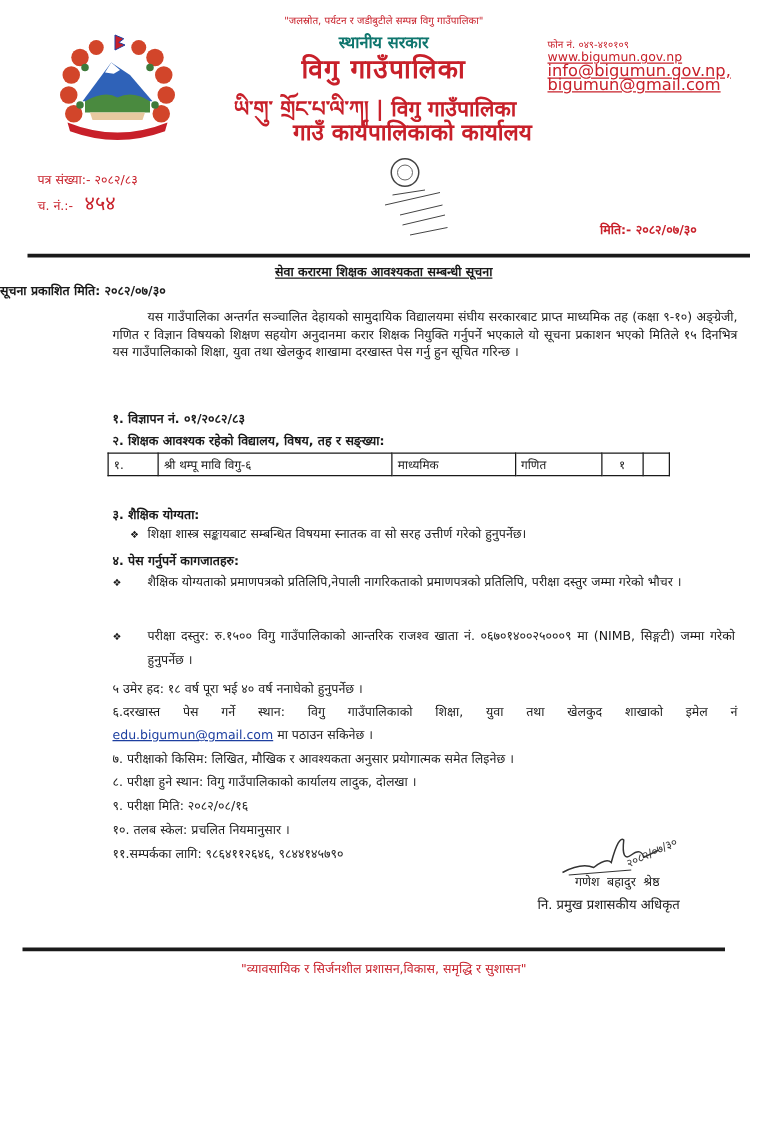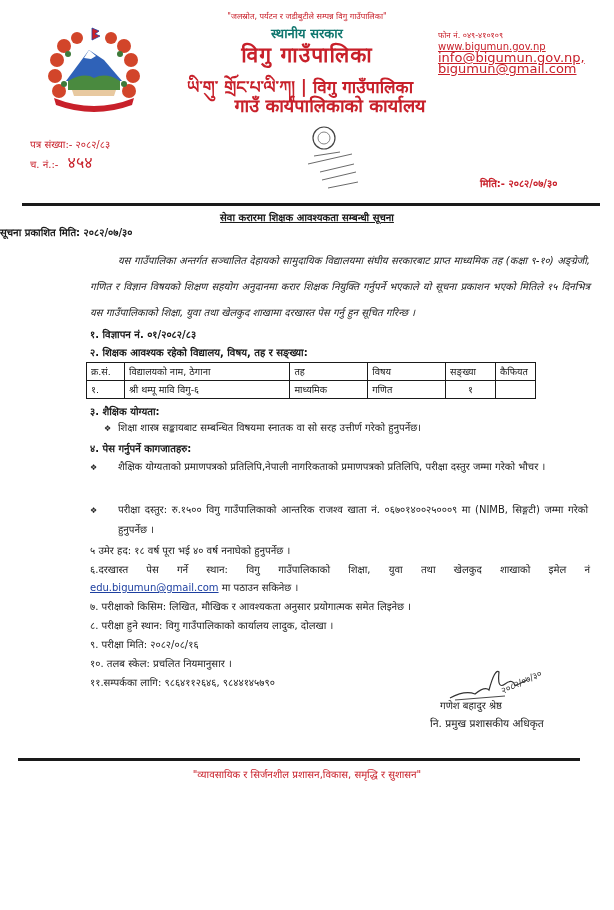--- a/index.html
+++ b/index.html
@@ -24,37 +24,37 @@
     .date-right { position: absolute; left: 480px; top: 176px; font-size: 10px; color: #c8202a; font-weight: bold; }
 
     .stamp { position: absolute; left: 300px; top: 124px; width: 70px; height: 76px; }
 
     .rule-top { position: absolute; left: 22px; width: 578px; top: 203px; height: 3px; background: #1a1a1a; }
     .rule-bottom { position: absolute; left: 18px; width: 562px; top: 758px; height: 3px; background: #1a1a1a; }
 
     .notice-title { position: absolute; left: 0; width: 614px; top: 210px; text-align: center; font-size: 10px; font-weight: bold; text-decoration: underline; }
     .notice-date { position: absolute; left: 0; width: 614px; top: 225px; text-align: left; font-size: 10px; font-weight: bold; }
 
-    .body-text { position: absolute; left: 90px; width: 500px; top: 248px; font-size: 10px; line-height: 26px; text-align: justify; font-style: italic; }
+    .body-text { position: absolute; left: 90px; width: 500px; top: 248px; font-size: 10px; line-height: 14px; text-align: justify; }
     .body-text .indent { display: inline-block; width: 28px; }
 
     .item { position: absolute; left: 90px; font-size: 10px; font-weight: bold; }
     .item-plain { font-weight: normal; }
 
     table.req { position: absolute; left: 86px; top: 362px; width: 450px; border-collapse: collapse; font-size: 9.5px; }
     table.req td, table.req th { border: 1px solid #1a1a1a; padding: 2px 4px; height: 17px; text-align: left; font-weight: normal; }
     table.req td.center { text-align: center; }
 
     .bullet { position: absolute; font-size: 10px; line-height: 19px; }
     .bullet .dia { display: inline-block; width: 14px; font-size: 8px; }
 
     .email-link { color: #1d3fa0; text-decoration: underline; font-size: 10px; }
 
     .signature { position: absolute; left: 445px; top: 660px; width: 120px; height: 45px; }
-    .sig-name { position: absolute; left: 440px; top: 698px; font-size: 10px; }
+    .sig-name { position: absolute; left: 460px; top: 698px; font-size: 10px; font-family: Liberation Mono, monospace; }
     .sig-title { position: absolute; left: 430px; top: 716px; font-size: 10.5px; }
 
     .footer-tag { position: absolute; left: 0; width: 614px; top: 767px; text-align: center; font-size: 10px; color: #c8202a; }
   </style>
 </head>
 <body>
 
 <div class="logo">
   <svg width="100" height="92" viewBox="0 0 100 92">
 
@@ -140,28 +140,20 @@
 
 <div class="body-text">
   <span class="indent"></span><span>यस गाउँपालिका अन्तर्गत सञ्चालित देहायको सामुदायिक विद्यालयमा संघीय सरकारबाट प्राप्त माध्यमिक तह (कक्षा ९-१०) अङ्ग्रेजी, गणित र विज्ञान विषयको शिक्षण सहयोग अनुदानमा करार शिक्षक नियुक्ति गर्नुपर्ने भएकाले यो सूचना प्रकाशन भएको मितिले १५ दिनभित्र यस गाउँपालिकाको शिक्षा, युवा तथा खेलकुद शाखामा दरखास्त पेस गर्नु हुन सूचित गरिन्छ ।</span>
 </div>
 
 <div class="item" style="top:327px;">१. विज्ञापन नं. ०१/२०८२/८३</div>
 <div class="item" style="top:345px;">२. शिक्षक आवश्यक रहेको विद्यालय, विषय, तह र सङ्ख्या:</div>
 
 <table class="req">
   <tbody>
-      <tr>
-    <th style="width:38px;">क्र.सं.</th>
-    <th style="width:166px;">विद्यालयको नाम, ठेगाना</th>
-    <th style="width:78px;">तह</th>
-    <th style="width:78px;">विषय</th>
-    <th style="width:50px;">सङ्ख्या</th>
-    <th style="width:40px;">कैफियत</th>
-  </tr>
   <tr>
     <td>१.</td>
     <td>श्री थम्पू मावि विगु-६</td>
     <td>माध्यमिक</td>
     <td>गणित</td>
     <td class="center">१</td>
     <td></td>
   </tr>
 </tbody>
   </table>

